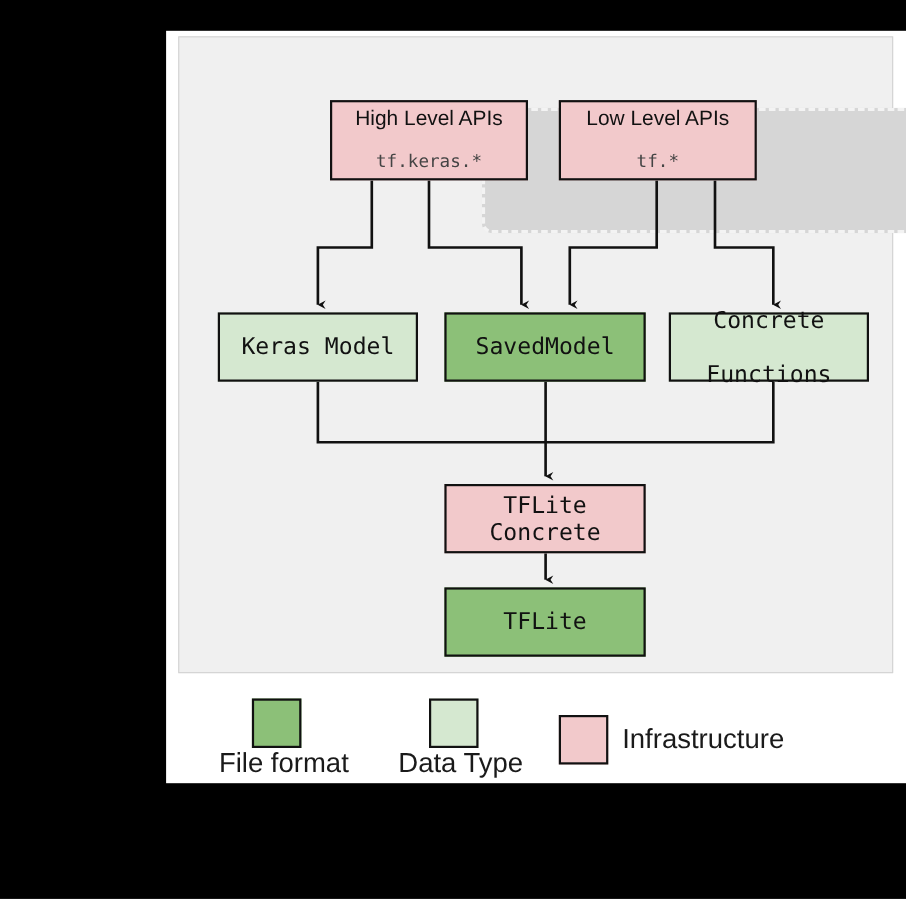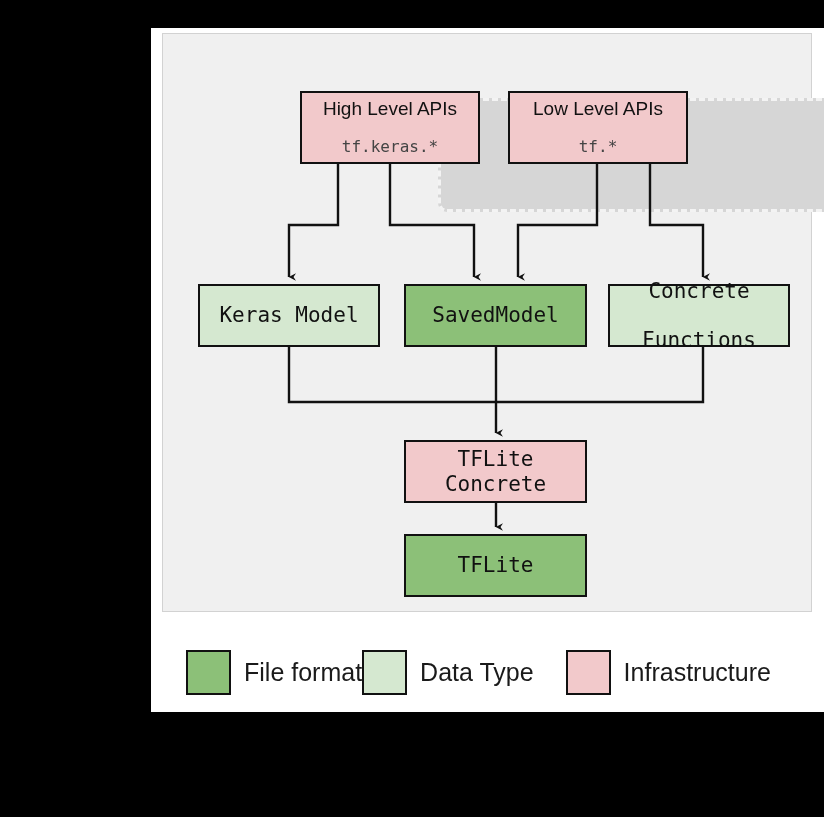--- a/index.html
+++ b/index.html
@@ -40,22 +40,22 @@
 
   
   #wires{position:absolute;left:0;top:0;width:673px;height:684px;overflow:visible;}
 
   
   #legend{position:absolute;left:0;top:604px;width:673px;height:80px;
           display:flex;align-items:center;}
   .leg-item{display:flex;align-items:center;}
   .sw{width:45px;height:45px;border:2.5px solid #111;box-sizing:border-box;}
   .leg-label{font-size:25px;color:#1a1a1a;margin-left:13px;white-space:nowrap;}
-  #leg-file{margin-left:35px;}
-  #leg-data{}
+  #leg-file{margin-left:35px;flex-direction:column;}
+  #leg-data{margin-left:32px;flex-direction:column;}
   #leg-infra{margin-left:32px;}
 </style>
 </head>
 <body>
 
 <div id="card">
 
   <div id="panel">
 
     <div id="apigroup"></div>

